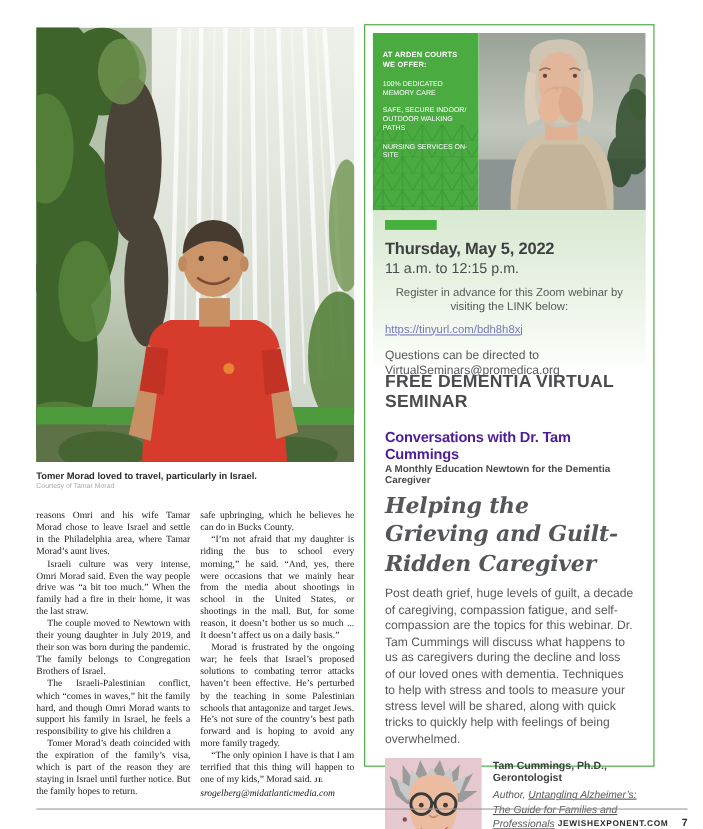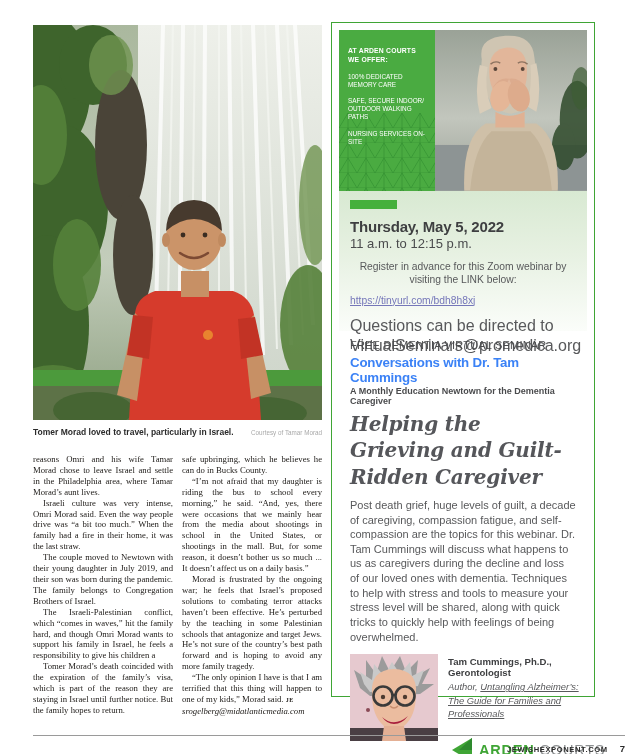--- a/index.html
+++ b/index.html
@@ -5,21 +5,21 @@
   * { margin:0; padding:0; box-sizing:border-box; }
   html,body { background:#ffffff; }
   .page {
     position:relative; width:639px; height:754px; background:#ffffff;
     font-family:"Liberation Sans", sans-serif; overflow:hidden;
   }
 
   
   .article { position:absolute; left:33px; top:25px; width:289px; }
   .article-photo { width:289px; height:395px; display:block; }
-  .caption-row { display:flex; justify-content:space-between; align-items:flex-start; margin-top:7px; }
+  .caption-row { display:flex; justify-content:space-between; align-items:flex-start; margin-top:7px;flex-direction:column; }
   .caption { font-size:8.5px; font-weight:bold; color:#2b2b2b; }
   .credit { font-size:6.3px; color:#a9a9a9; padding-top:2px; }
   .article-body { display:flex; gap:9px; margin-top:17px; }
   .article-col { width:140px; font-family:"Liberation Serif", serif; font-size:8.7px; line-height:10.9px; color:#1d1a17; text-align:justify; }
   .article-col p { margin:0; }
   .article-col p.indent { text-indent:10px; }
   .end-mark { font-size:6px; font-weight:bold; color:#1d1a17; letter-spacing:0.5px; }
   .author-email { margin-top:12px; font-style:italic; }
 
   
@@ -37,25 +37,25 @@
 
   .event-box {
     background:linear-gradient(180deg,#d8e9d2 0%, #e7f1e2 45%, #fbfdfa 100%);
     padding:9px 11px 10px 11px; min-height:140px;
   }
   .event-accent { width:47px; height:9px; background:#45b03c; margin-bottom:9px; }
   .event-date { font-size:15px; font-weight:bold; color:#3e3f41; letter-spacing:-0.2px; }
   .event-time { font-size:13px; color:#4a4b4d; margin-top:1px; }
   .event-register { font-size:10.3px; color:#58595b; line-height:1.3; margin-top:9px;text-align:center; }
   .event-link { font-size:10.3px; color:#7577b9; text-decoration:underline; margin-top:8px; display:inline-block; }
-  .event-questions { font-size:16px; color:#58595b; line-height:1.3; margin-top:8px; }
+  .event-questions { font-size:11px; color:#58595b; line-height:1.3; margin-top:8px; }
 
   .seminar { padding:8px 11px 0 11px; }
-  .kicker { font-size:11px; font-weight:normal; color:#4a4b4d; letter-spacing:0.2px; }
-  .series-title { font-size:13.3px; font-weight:bold; color:#3b82f6; margin-top:4px; letter-spacing:-0.2px; }
+  .kicker { font-size:16px; font-weight:bold; color:#4a4b4d; letter-spacing:0.2px; }
+  .series-title { font-size:13.3px; font-weight:bold; color:#4c1d95; margin-top:15px; letter-spacing:-0.2px; }
   .series-subtitle { font-size:9px; font-weight:bold; color:#4a4b4d; margin-top:1px; }
   .headline { font-family:"DejaVu Serif", serif; font-style:italic; font-weight:bold; font-size:20px; line-height:1.32; color:#55565a; margin-top:5px; letter-spacing:-0.2px; }
   .ad-body { font-size:11px; line-height:1.33; color:#58595b; margin-top:8px; }
 
   .bio-row { display:flex; margin-top:10px; padding:0 11px 0 11px; }
   .headshot { width:88px; height:87px; flex:none; display:block; }
   .bio-text { margin-left:10px; padding-top:2px; }
   .speaker-name { font-size:9.6px; font-weight:bold; color:#3e3f41; }
   .speaker-author { font-size:9.4px; font-style:italic; color:#58595b; line-height:1.45; margin-top:2px; width:140px; }
   .book { text-decoration:underline; }

